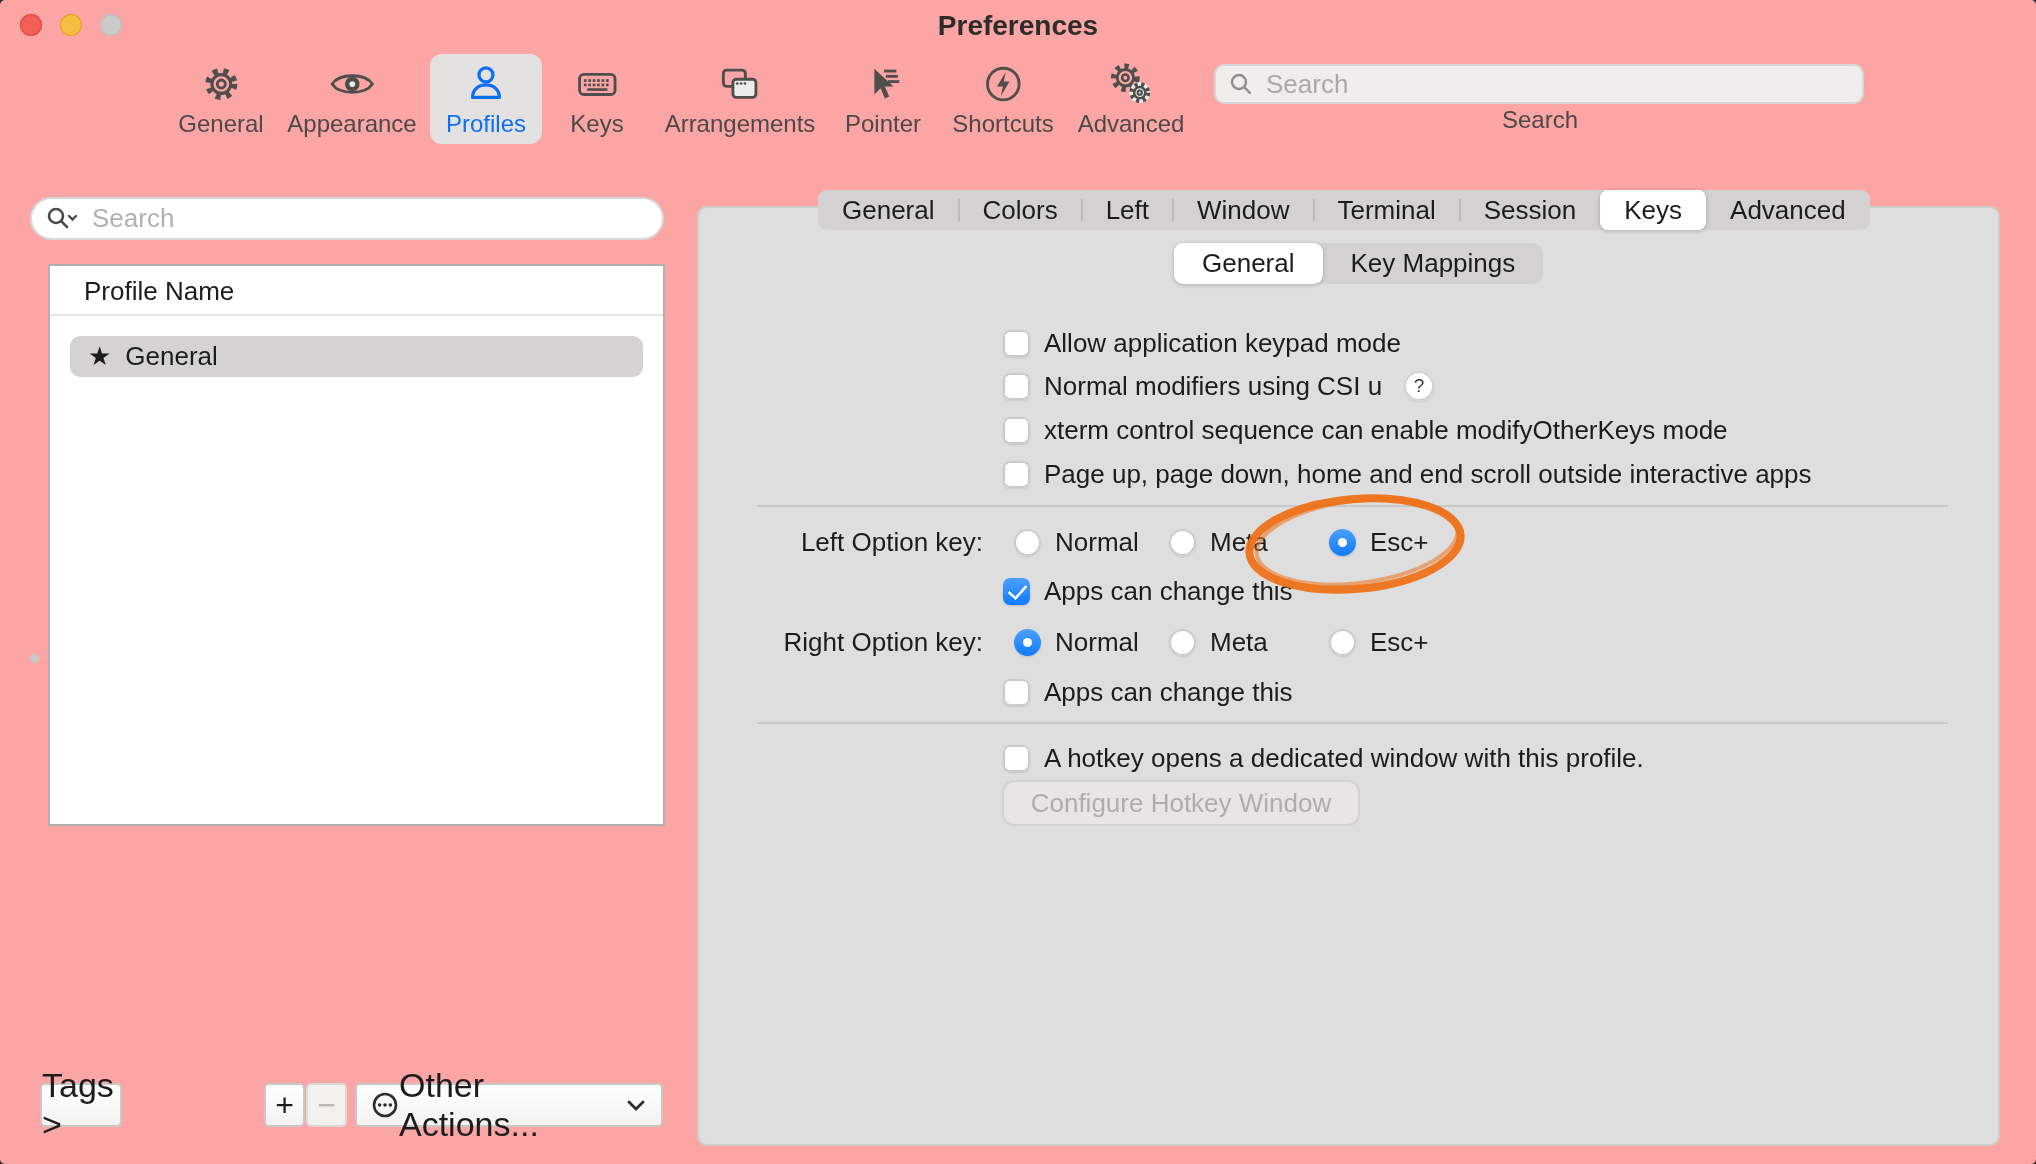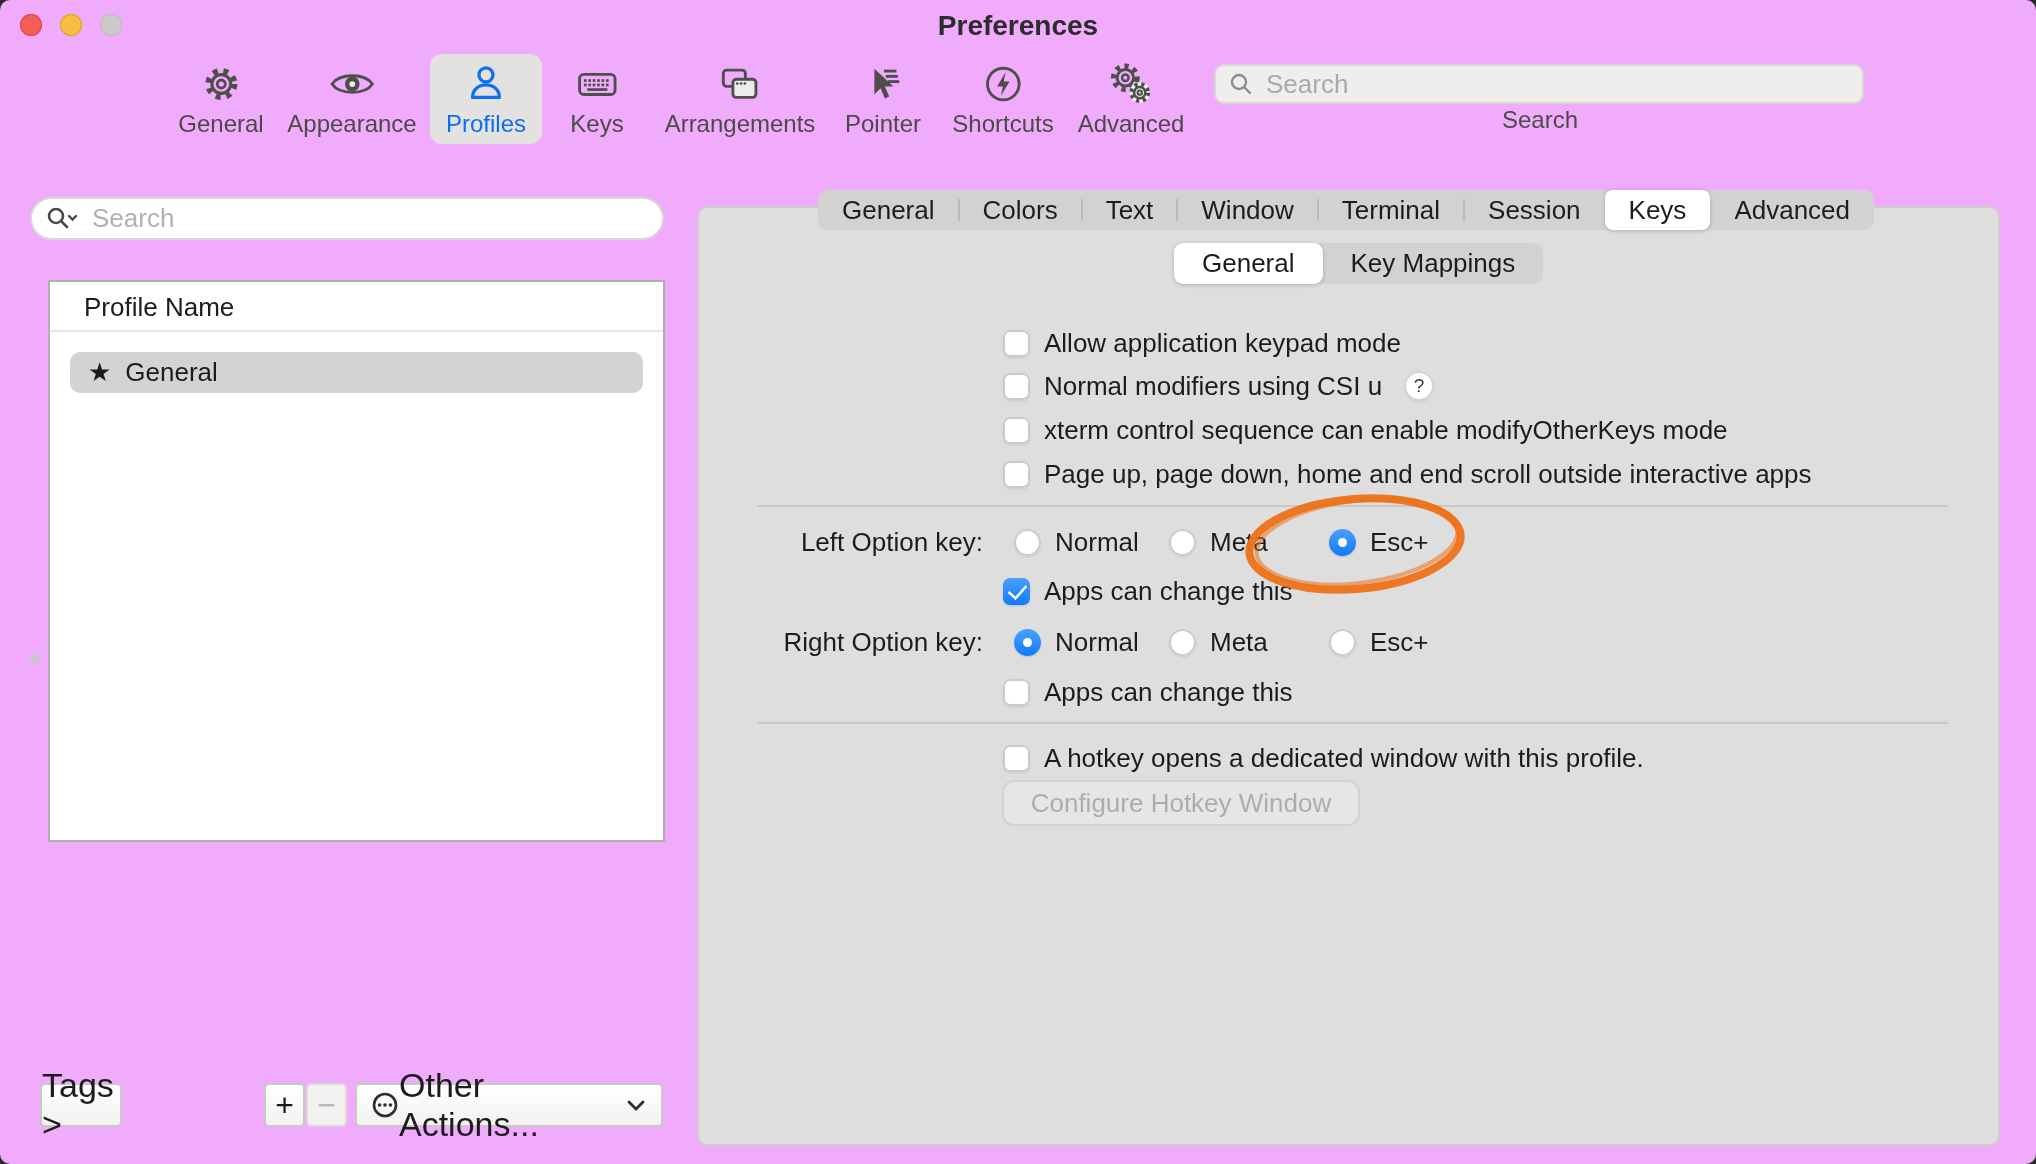--- a/index.html
+++ b/index.html
@@ -1,19 +1,19 @@
 <!DOCTYPE html>
 <html><head>
 <meta charset="utf-8">
 <style>
   html,body{margin:0;padding:0;background:#2a2a2a;}
   *{box-sizing:border-box;}
   .window{
-    position:relative;width:2036px;height:1164px;background:#f0abfc;
-    border-radius:10px;overflow:hidden;
+    position:relative;width:2036px;height:1164px;background:#fca5a5;
+    border-radius:5px;overflow:hidden;
     font-family:"Liberation Sans","DejaVu Sans",sans-serif;color:#1c1c1e;
   }
   
   .tl{position:absolute;top:14px;width:22px;height:22px;border-radius:50%;}
   .tl.red{left:20px;background:#f25f57;box-shadow:inset 0 0 0 1px #e0493f;}
   .tl.yellow{left:60px;background:#f6bd43;box-shadow:inset 0 0 0 1px #e0a323;}
   .tl.gray{left:100px;background:#cbcac9;box-shadow:inset 0 0 0 1px #bdbcbb;}
   .wtitle{position:absolute;top:10px;left:0;width:100%;text-align:center;
     font-size:28px;font-weight:bold;color:#2c2c2c;}
   
@@ -33,21 +33,21 @@
   .tsearch-caption{position:absolute;top:106px;left:1440px;width:200px;text-align:center;
     font-size:24px;color:#4b4a49;}
   
   .psearch{position:absolute;left:30px;top:197px;width:634px;height:43px;
     background:#fff;border:2px solid #d8d7d6;border-radius:22px;
     display:flex;align-items:center;padding:0 14px;}
   .psearch input{flex:1;border:none;outline:none;background:transparent;
     font-size:26px;color:#1c1c1e;font-family:inherit;margin-left:10px;}
   .psearch input::placeholder{color:#b3b1b0;}
   .listbox{position:absolute;left:48px;top:264px;width:617px;height:562px;
-    background:#fff;border:2px solid #b1b0af;margin-top:16px;}
+    background:#fff;border:2px solid #b1b0af;}
   .listheader{height:50px;line-height:50px;padding-left:34px;font-size:26px;
     border-bottom:2px solid #e6e5e4;}
   .prow{margin:20px 20px 0;height:41px;border-radius:10px;background:#d4d3d2;
     display:flex;align-items:center;padding-left:18px;font-size:26px;}
   .prow .star{font-size:26px;margin-right:14px;color:#1c1c1e;}
   .edge-dot{position:absolute;left:30px;top:654px;width:9px;height:9px;border-radius:50%;background:#c8c7c6;}
   
   .bezel{position:absolute;top:1083px;height:44px;
     background:linear-gradient(#ffffff,#f3f2f1);border:2px solid #c9c8c7;border-radius:5px;
     display:flex;align-items:center;justify-content:center;font-size:34px;color:#1c1c1e;}
@@ -259,21 +259,21 @@
         <polyline points="4,4 11,11 18,4"></polyline>
       </svg>
     </span>
   </div>
 
   <div class="panel"></div>
 
   <div class="tabstrip">
     <div class="tab">General</div>
     <div class="tab">Colors</div>
-    <div class="tab">Text</div>
+    <div class="tab">Left</div>
     <div class="tab">Window</div>
     <div class="tab">Terminal</div>
     <div class="tab">Session</div>
     <div class="tab sel">Keys</div>
     <div class="tab">Advanced</div>
   </div>
 
   <div class="subtabs">
     <div class="seg sel">General</div>
     <div class="seg">Key Mappings</div>

